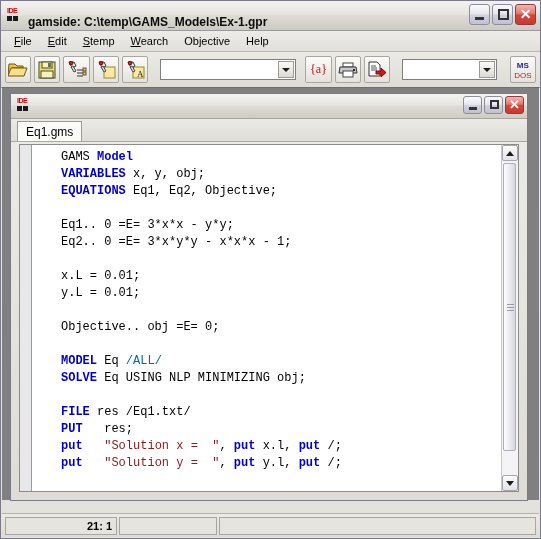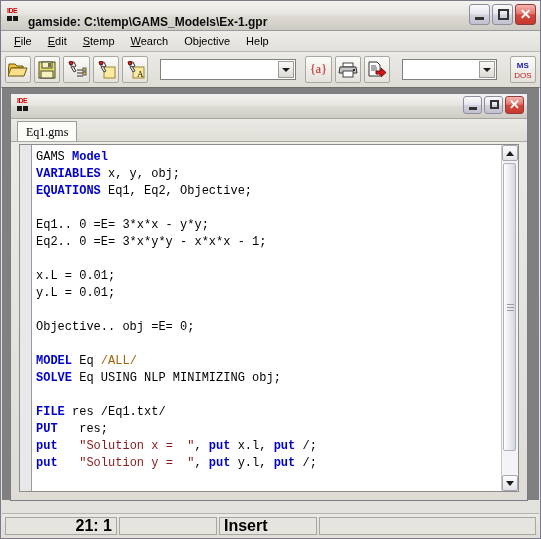--- a/index.html
+++ b/index.html
@@ -128,21 +128,21 @@
   .tabstrip{
     height:22px;position:relative;
     background:linear-gradient(to bottom,#eceae5,#dfddd6);
     border-bottom:1px solid #aaa8a2;
     padding-left:6px;display:flex;align-items:flex-end;
   }
   .tab{
     height:20px;box-sizing:border-box;padding:2px 8px 0 8px;
     background:#fbfbf8;
     border:1px solid #9d9b95;border-bottom:none;
-    font-size:12px;color:#000;font-family:Liberation Serif, serif;
+    font-size:12px;color:#000;font-family:Liberation Sans, sans-serif;
     line-height:17px;
     text-align:center;
   }
 
   
   .editor-frame{
     position:absolute;left:8px;right:8px;top:50px;bottom:8px;
     box-sizing:border-box;
     border:1px solid #8c8c8c;
     background:#fff;
@@ -151,24 +151,24 @@
   }
   .gutter{
     width:11px;flex:0 0 auto;background:#e8e8ea;border-right:1px solid #9b9b9b;
   }
   .codearea{
     flex:1 1 auto;position:relative;background:#fff;overflow:hidden;
     padding:4px 0 0 4px;
   }
   .code{
     font-family:"Liberation Mono","DejaVu Sans Mono",monospace;
-    font-size:12px;line-height:17px;white-space:pre;color:#000;
+    font-size:12px;line-height:17px;white-space:pre;color:#000;margin-left:25px;
   }
   .code .kw{color:#0000cd;font-weight:bold;}
-  .code .grn{color:#a16207;}
+  .code .grn{color:#0369a1;}
   .code .str{color:#8b1a1a;}
 
   
   .vscroll{
     width:16px;flex:0 0 auto;background:#f4f4f6;
     border-left:1px solid #c8c8cc;position:relative;
   }
   .sb-btn{
     position:absolute;left:0;width:16px;height:16px;box-sizing:border-box;
     background:linear-gradient(to bottom,#fdfdfe,#e2e2e8);
@@ -194,21 +194,21 @@
     position:absolute;left:1px;right:1px;bottom:1px;height:24px;
     background:linear-gradient(to bottom,#eceae5,#dfdcd5);
     border-top:1px solid #b5b3ad;
     display:flex;align-items:center;padding:2px 3px;gap:2px;box-sizing:border-box;
   }
   .spanel{
     height:18px;box-sizing:border-box;
     border:1px solid #a8a6a0;
     background:#e6e4de;
     display:flex;align-items:center;
-    font-size:16px;color:#000;font-weight:bold;
+    font-size:11px;color:#000;font-weight:bold;
     font-family:"Liberation Sans",sans-serif;
     padding:0 4px;
   }
   .spanel.p1{width:112px;justify-content:flex-end;}
   .spanel.p2{width:98px;}
   .spanel.p3{width:98px;}
   .spanel.p4{flex:1 1 auto;}
 </style>
 </head>
 <body>
@@ -400,21 +400,18 @@
     </div>
   </div>
 
   <div class="statusbar">
     <div class="spanel p1">
       <span>21: 1</span>
     </div>
     <div class="spanel p2">
       <span></span>
     </div>
-    <div class="spanel p3">
-      <span>Insert</span>
-    </div>
     <div class="spanel p4">
       <span></span>
     </div>
   </div>
 
 </div>
 
 </body></html>

